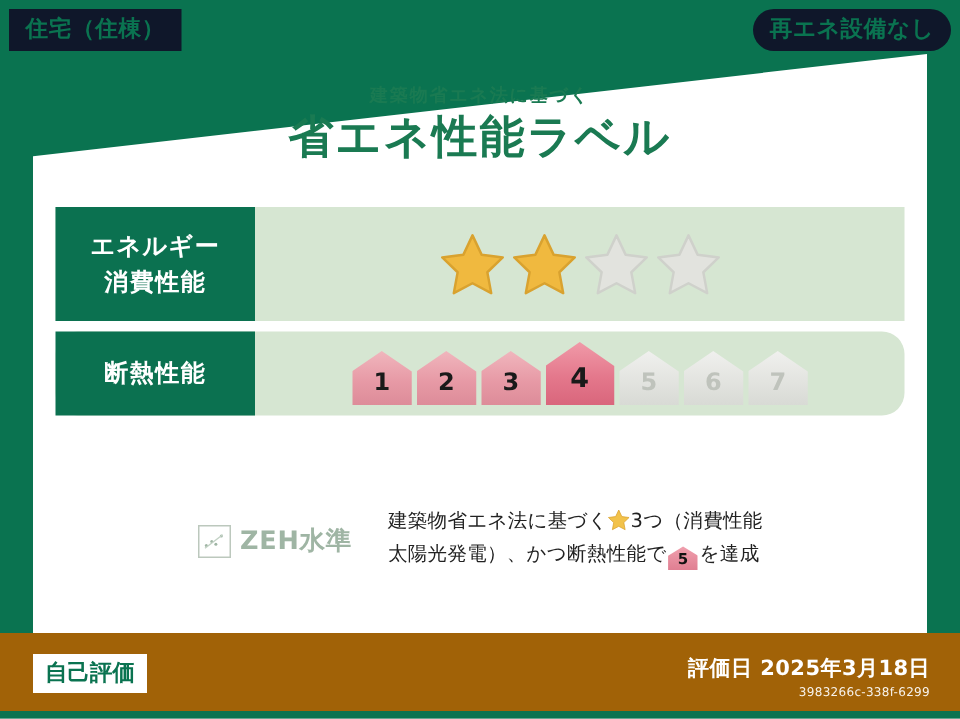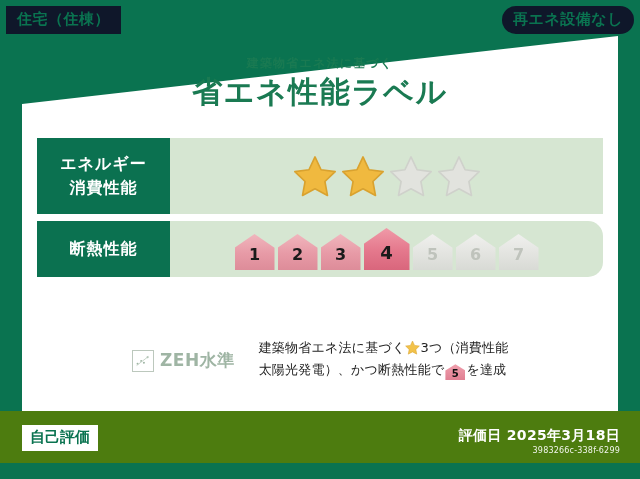--- a/index.html
+++ b/index.html
@@ -225,24 +225,24 @@
     font-size: 10px;
     font-weight: bold;
     color: #111;
     line-height: 20px;
   }
 
   
   .footer {
     position: absolute;
     left: 0; right: 0;
-    bottom: 16px;
+    bottom: 5px;
     height: 52px;
     z-index: 7;
-    background: #4d7c0f;
+    background: #a16207;
   }
   .footer-left {
     position: absolute;
     left: 22px;
     bottom: 12px;
     display: flex;
     align-items: center;
     gap: 7px;
   }
   .self-eval {

